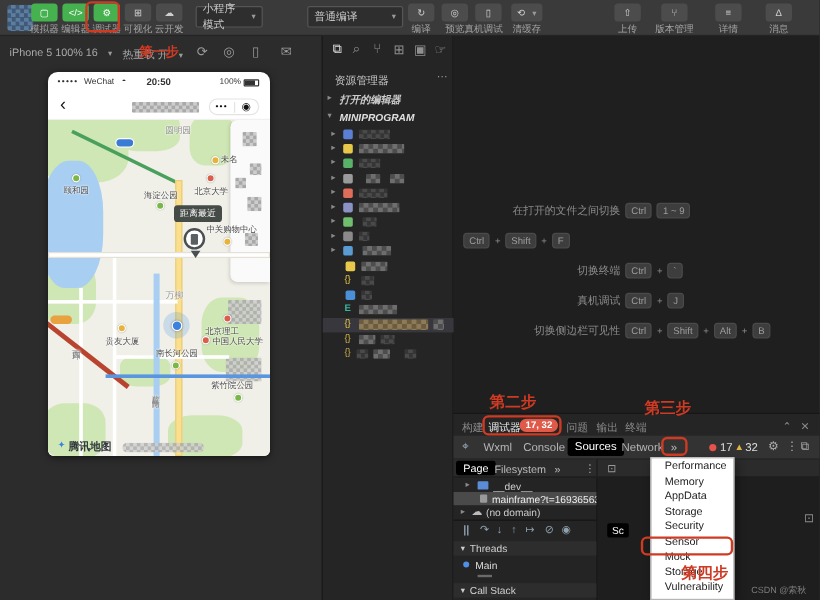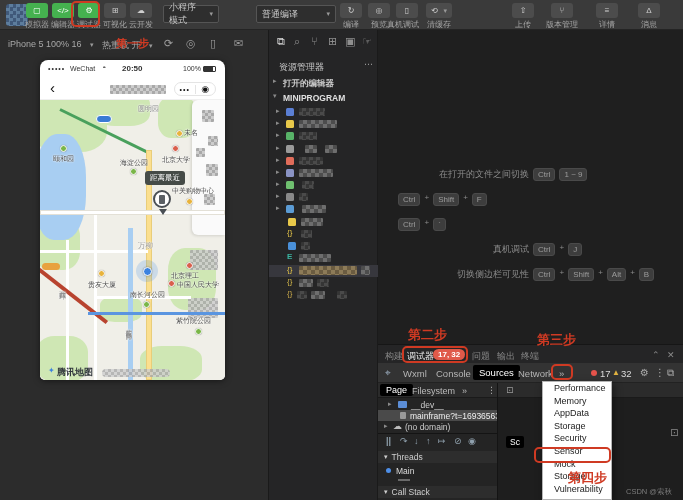--- a/index.html
+++ b/index.html
@@ -38,24 +38,24 @@
   .park { position:absolute; background:#cfe7b4; border-radius:35%; }
   .mlabel { position:absolute; font-size:7px; color:#4a4a4a; white-space:nowrap; text-shadow:0 0 2px #fff,0 0 2px #fff; }
   .mdot { position:absolute; width:7px; height:7px; border-radius:50%; border:1.5px solid #fff; box-shadow:0 0 1px rgba(0,0,0,.4); }
   .vtext { writing-mode:vertical-rl; letter-spacing:1px; }
   
   .side { left:268px; top:30px; width:110px; height:470px; background:#252526; border-left:1px solid #1a1a1a; border-right:1px solid #1a1a1a; }
   .act-ic { position:absolute; top:5px; font-size:11px; color:#8f8f8f; }
   .trow { position:absolute; left:0; width:110px; height:12px; }
   .ticon { position:absolute; width:8px; height:8px; border-radius:1.5px; top:2px; }
   .tarrow { position:absolute; left:7px; top:1px; font-size:7px; color:#8a8a8a; }
-  .sec { font-size:8.5px; color:#cccccc; font-weight:bold; }
+  .sec { font-size:8.5px; color:#cccccc; font-weight:bold;font-style:italic; }
   
   .edit { left:378px; top:30px; width:305px; height:314px; background:#1f1f1f; }
-  .sc-row { position:absolute; left:16px; width:270px; height:14px; display:flex; align-items:flex-start; }
+  .sc-row { position:absolute; left:4px; width:270px; height:14px; display:flex; align-items:center; }
   .sc-lbl { width:135px; text-align:right; font-size:9px; color:#8b8b8b; flex:none; }
   .kcap { background:#3d3d3d; border:1px solid #4a4a4a; color:#9c9c9c; font-size:8px; border-radius:3px;
           padding:1px 4px; margin-left:4px; white-space:nowrap; }
   .kplus { color:#8b8b8b; font-size:8px; margin-left:4px; }
   
   .devpanel { left:378px; top:344px; width:305px; height:156px; background:#242424; }
   .ptab { font-size:9px; color:#8a8a8a; }
   .badge { background:#e05a4a; color:#fff; font-size:8px; font-weight:bold; border-radius:7px; padding:1px 5px; }
   .dtab { font-size:9.5px; color:#b5b5b5; }
   .chip-black { background:#000; color:#fff; border-radius:2px; padding:2px 6px; }
@@ -357,20 +357,21 @@
       <span class="kcap">1 ~ 9</span>
   </div>
   <div class="sc-row" style="top:163px;">
     <span class="kcap">Ctrl</span>
       <span class="kplus">+</span>
       <span class="kcap">Shift</span>
       <span class="kplus">+</span>
       <span class="kcap">F</span>
   </div>
   <div class="sc-row" style="top:188px;">
+    <span class="sc-lbl">切换终端</span>
     <span class="kcap">Ctrl</span>
       <span class="kplus">+</span>
       <span class="kcap">`</span>
   </div>
   <div class="sc-row" style="top:213px;">
     <span class="sc-lbl">真机调试</span>
     <span class="kcap">Ctrl</span>
       <span class="kplus">+</span>
       <span class="kcap">J</span>
   </div>

